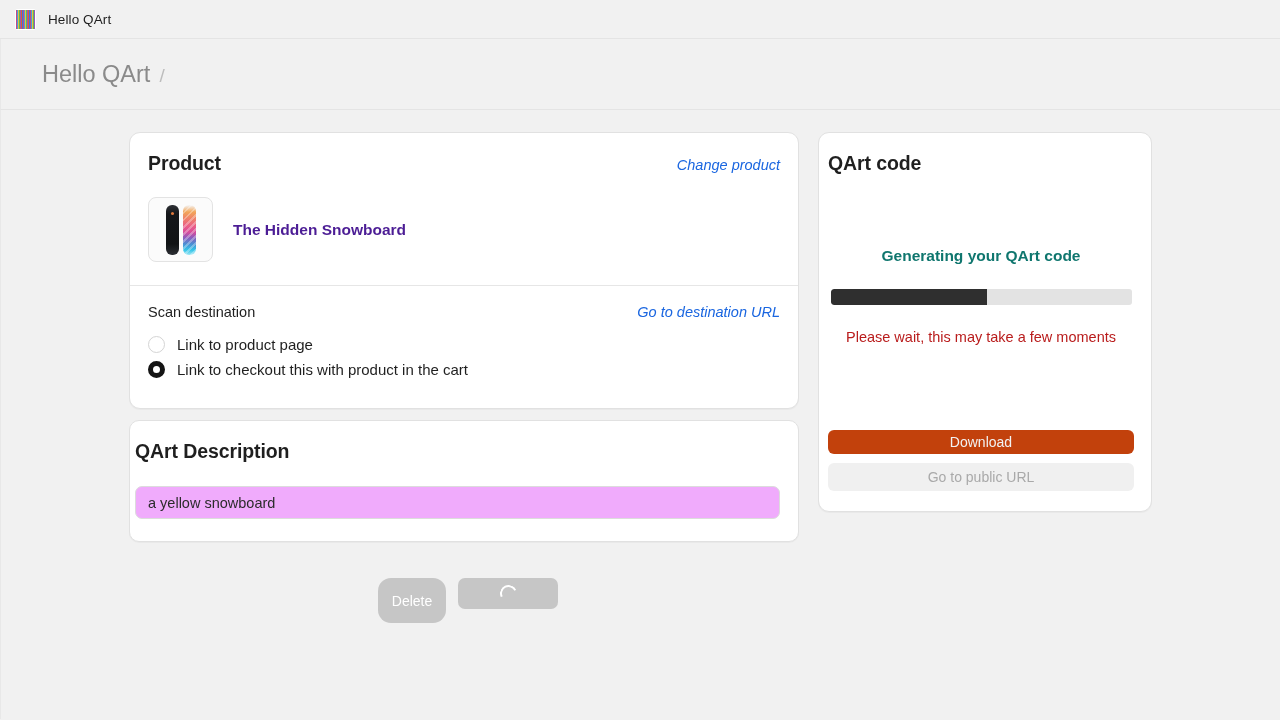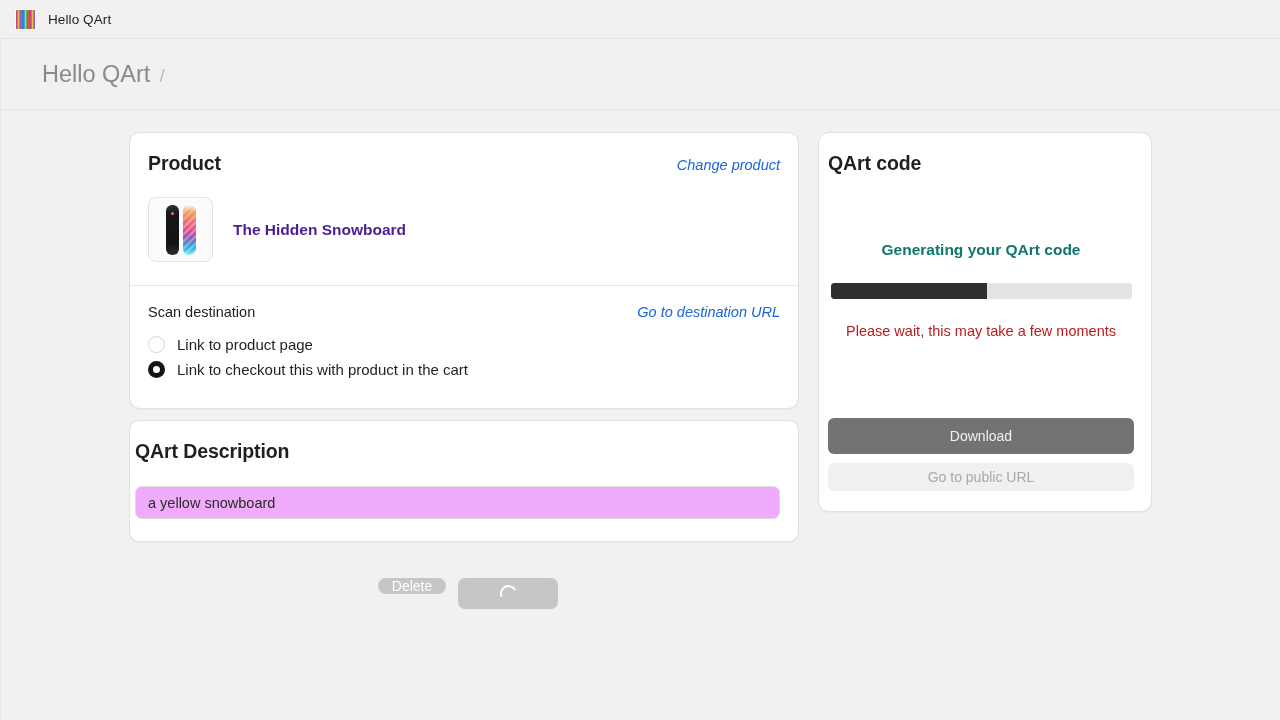--- a/index.html
+++ b/index.html
@@ -299,42 +299,42 @@
     display: block;
     width: 100%;
     height: 27px;
     border: none;
     border-radius: 6px;
     font-family: "Liberation Sans", sans-serif;
     font-size: 14px;
     cursor: default;
   }
   .btn-download {
-    background: #737373;
+    background: #c2410c;
     color: #f2f2f2;
-    height: 36px;
+    height: 24px;
   }
   .btn-publicurl {
     background: #f0f0f0;
     color: #a9a9a9;
     margin-top: 9px;
     height: 28px;
   }
 
   
   .footer-actions {
     display: flex;
     justify-content: center;
     gap: 12px;
     margin-top: 36px;
     padding-left: 8px;
   }
   .btn-delete {
     width: 68px;
-    height: 16px;
+    height: 45px;
     background: #c6c6c6;
     color: #ffffff;
     border: none;
     border-radius: 13px;
     font-family: "Liberation Sans", sans-serif;
     font-size: 14px;
     cursor: default;
   }
   .btn-save {
     width: 100px;

